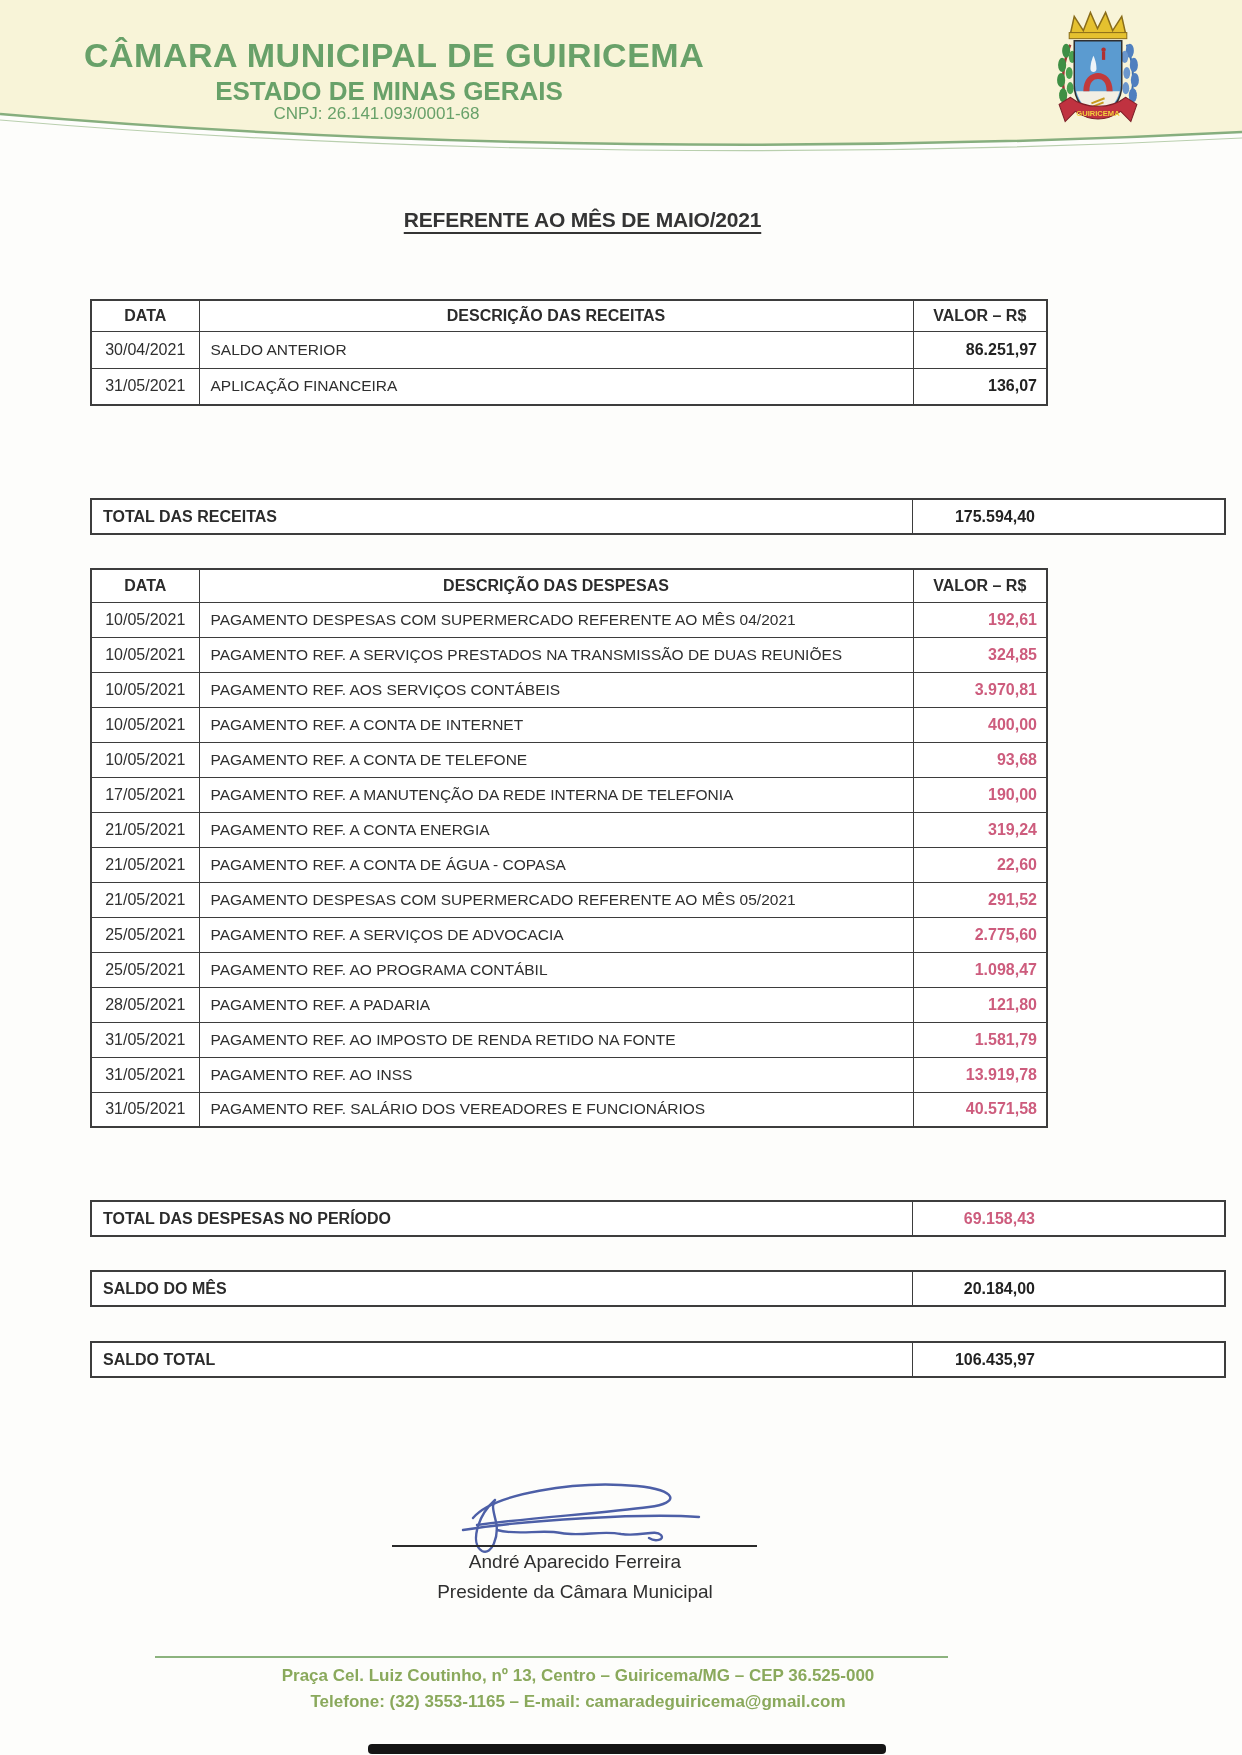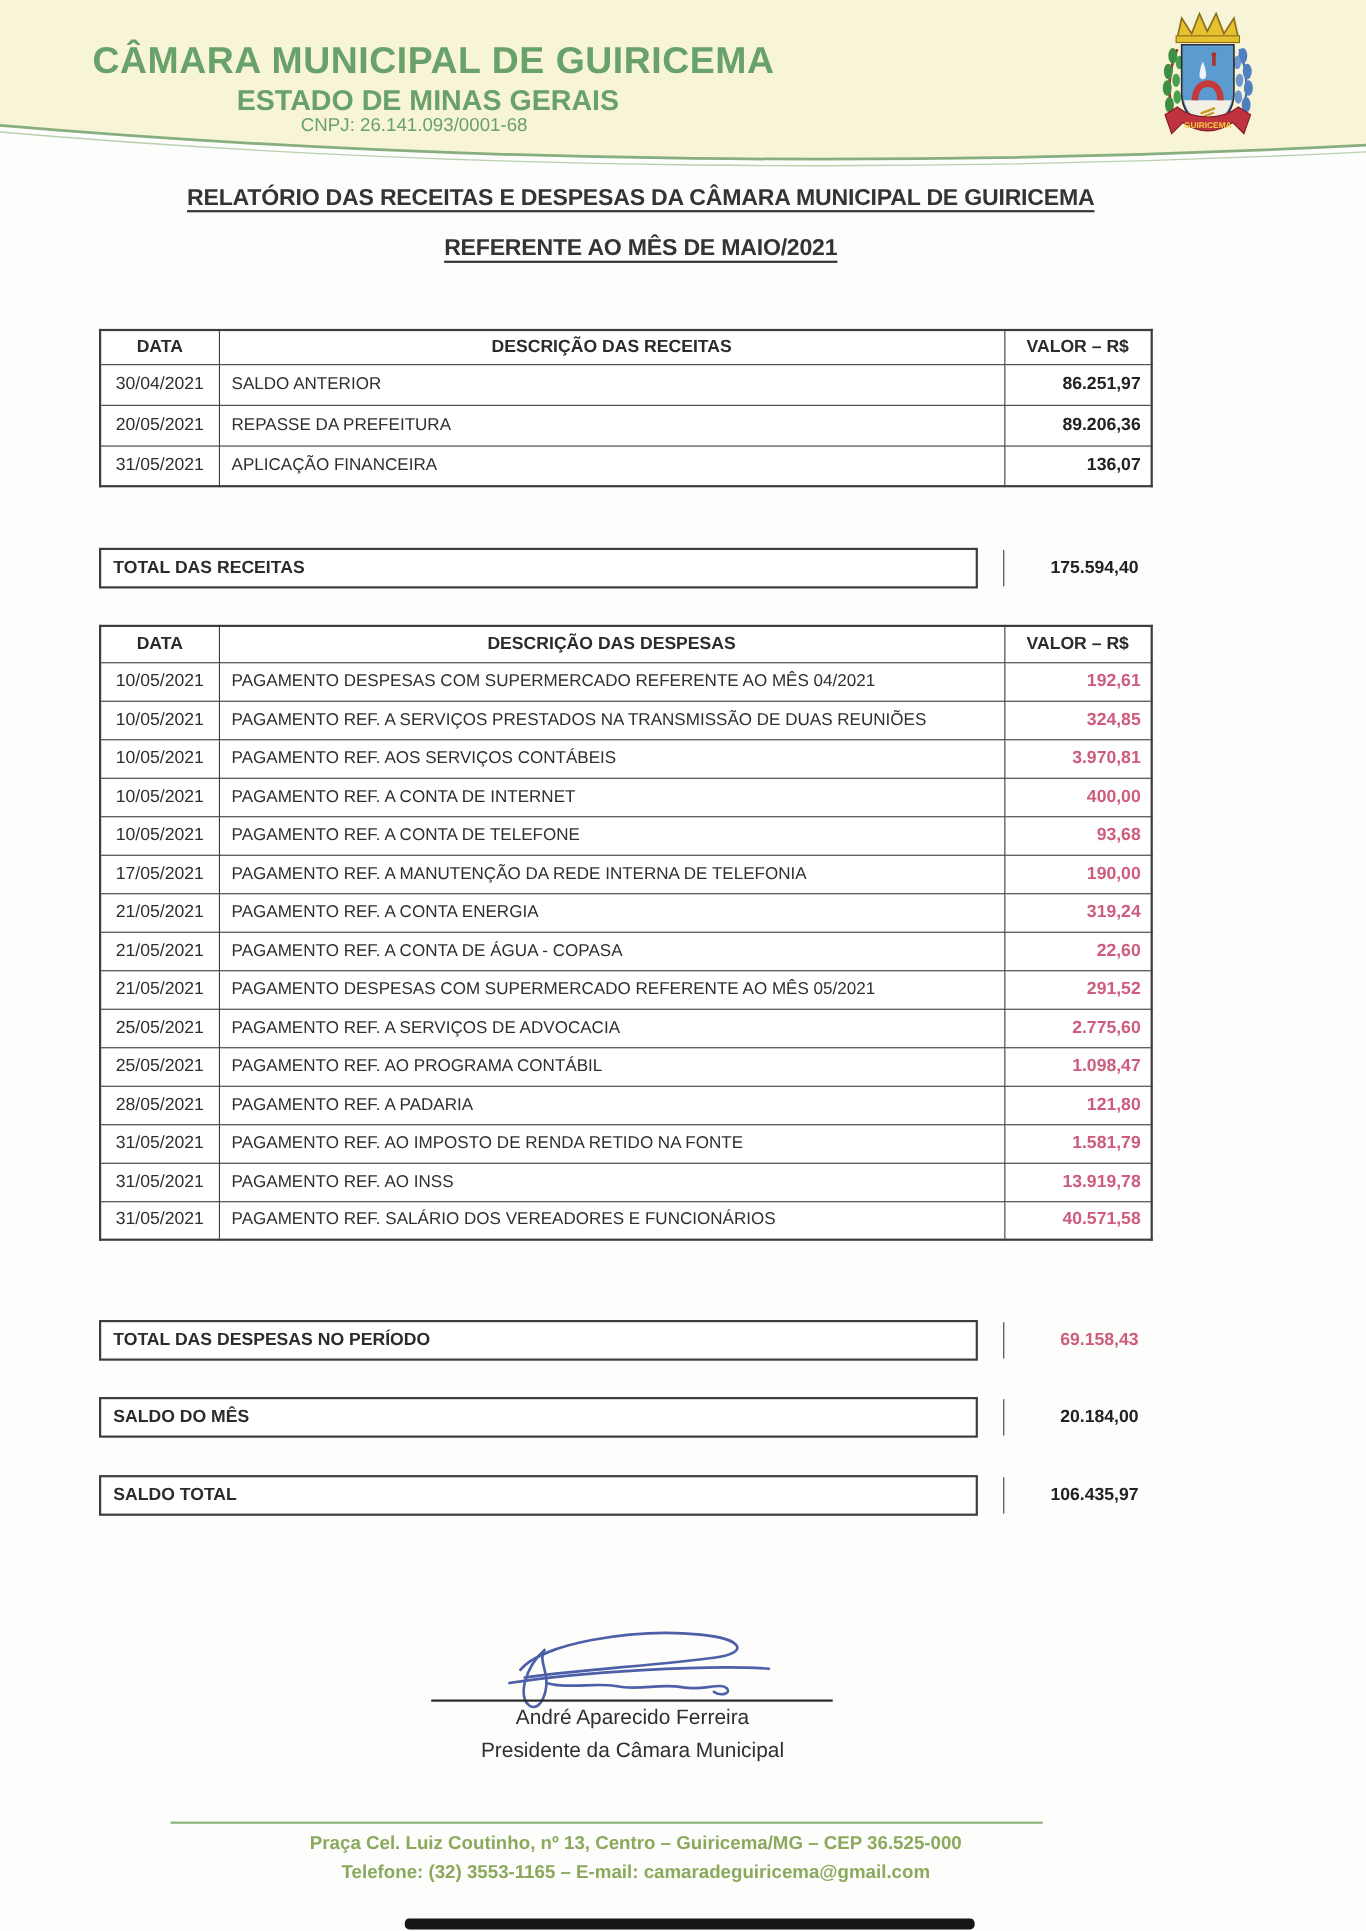--- a/index.html
+++ b/index.html
@@ -31,21 +31,21 @@
   th{font-size:16px;font-weight:700;text-align:center;color:#2b2b2b;}
   td.c-date{font-size:16px;text-align:center;color:#2f2f2f;}
   td.c-desc{font-size:15.5px;text-align:left;padding-left:11px;color:#2f2f2f;}
   td.c-val{font-size:16px;font-weight:700;text-align:right;padding-right:9px;color:#222;}
   .receitas{left:90px;top:299px;}
   .receitas thead tr{height:31px;} .receitas tbody tr{height:37px;}
   .despesas{left:90px;top:568px;}
   .despesas thead tr{height:33px;} .despesas tbody tr{height:35px;}
   .despesas td.c-val{color:var(--rose);}
 
-  .total-bar{width:799px;height:37px;border:2px solid var(--border);display:grid;
+  .total-bar{width:1136px;height:37px;border:2px solid var(--border);display:grid;
              grid-template-columns:820px 132px;background:#fff;}
   .total-bar .lbl{display:flex;align-items:center;padding-left:11px;font-size:16px;font-weight:700;color:#2b2b2b;}
   .total-bar .val{display:flex;align-items:center;justify-content:flex-end;padding-right:9px;
                   font-size:16px;font-weight:700;color:#222;border-left:1.5px solid var(--border);text-align:center;}
   .t-receitas{left:90px;top:498px;}
   .t-despesas{left:90px;top:1200px;} .t-despesas .val{color:var(--rose);}
   .t-saldo-mes{left:90px;top:1270px;}
   .t-saldo-total{left:90px;top:1341px;}
 
   
@@ -114,21 +114,21 @@
     </g>
 
     <g>
       <path d="M9,97 L20,90 C35,102 60,102 75,90 L86,97 L80,114 L70,104 C55,114 40,114 25,104 L15,114 Z" fill="#c03240" stroke="#7d1f28" stroke-width="1"></path>
       <text x="47.5" y="109" text-anchor="middle" font-size="7.5" font-weight="bold" fill="#f3d03e" font-family="Liberation Sans, sans-serif">GUIRICEMA</text>
     </g>
   </svg>
 </header>
 
 <div class="abs title-wrap">
-  <span class="title-line">RELATÓRIO DAS RECEITAS E DESPESAS DA CÂMARA MUNICIPAL DE GUIRICEMA</span><br>
+  <br>
   <span class="title-line second">REFERENTE AO MÊS DE MAIO/2021</span>
 </div>
 
 <table class="abs data-table receitas">
   <colgroup>
       <col style="width:108px">
       <col style="width:714px">
       <col style="width:134px">
     </colgroup>
   <thead>
@@ -139,25 +139,20 @@
     </tr>
   </thead>
   <tbody>
 
       <tr>
         <td class="c-date">30/04/2021</td>
         <td class="c-desc">SALDO ANTERIOR</td>
         <td class="c-val">86.251,97</td>
       </tr>
 
-      <tr>
-        <td class="c-date">20/05/2021</td>
-        <td class="c-desc">REPASSE DA PREFEITURA</td>
-        <td class="c-val">89.206,36</td>
-      </tr>
 
       <tr>
         <td class="c-date">31/05/2021</td>
         <td class="c-desc">APLICAÇÃO FINANCEIRA</td>
         <td class="c-val">136,07</td>
       </tr>
     </tbody>
 </table>
 
 <div class="abs total-bar t-receitas">

